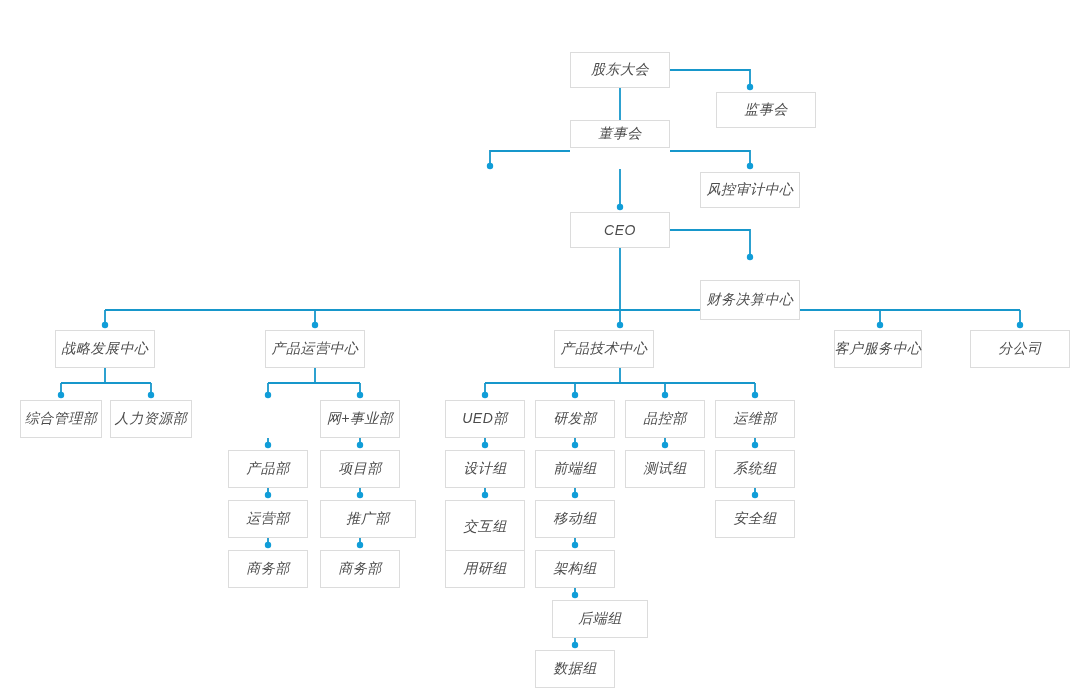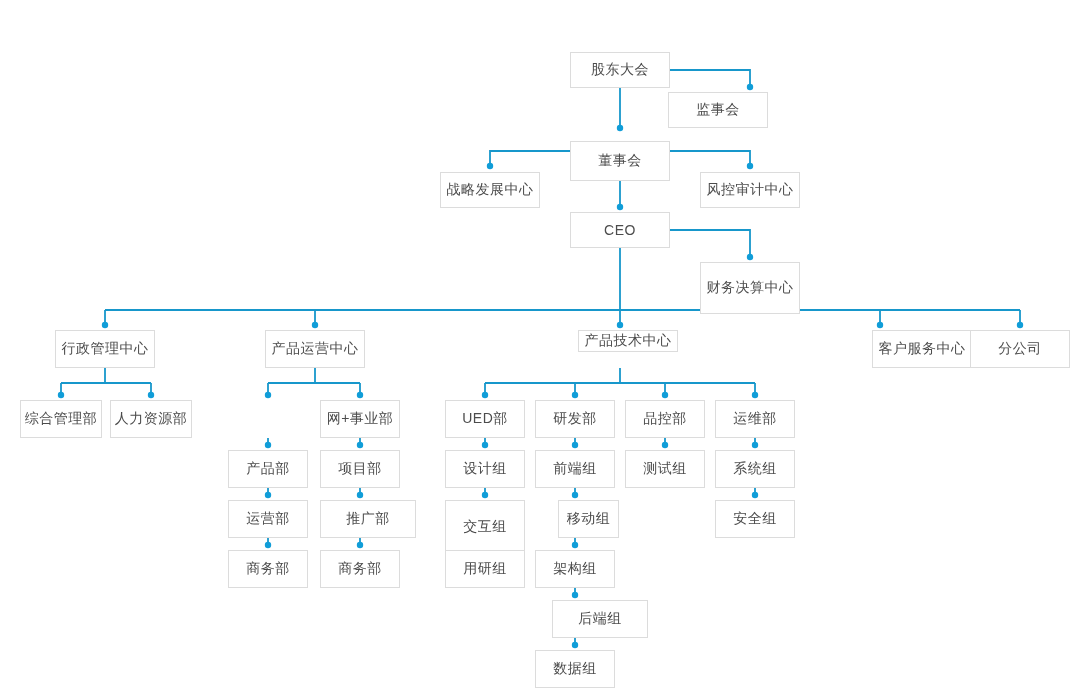--- a/index.html
+++ b/index.html
@@ -40,20 +40,21 @@
     display:flex;
     align-items:center;
     justify-content:center;
     background:var(--box_bg);
     border:1px solid var(--box_border);
     color:var(--text);
     font-size:14px;
     letter-spacing:.5px;
     white-space:nowrap;
     cursor:default;
+    font-style:italic;
   }
 </style>
 </head>
 <body>
 
 <div class="canvas">
 
   <svg class="wires" viewBox="0 0 1070 689" xmlns="http://www.w3.org/2000/svg">
     <g>
       <polyline points="620,88 620,128"></polyline>
@@ -155,31 +156,30 @@
     </g>
     <g>
       <line x1="755" y1="438" x2="755" y2="445"></line>
         <circle cx="755" cy="445" r="3.2"></circle>
       <line x1="755" y1="488" x2="755" y2="495"></line>
         <circle cx="755" cy="495" r="3.2"></circle>
     </g>
   </svg>
 
   <div class="node" style="left:570px;top:52px;width:100px;height:36px">股东大会</div>
-  <div class="node" style="left:668px;top:92px;width:100px;height:36px">监事会</div>
-  <div class="node" style="left:570px;top:141px;width:100px;height:40px">董事会</div>
-  <div class="node" style="left:440px;top:172px;width:100px;height:36px">战略发展中心</div>
+  <div class="node" style="left:716px;top:92px;width:100px;height:36px">监事会</div>
+  <div class="node" style="left:570px;top:120px;width:100px;height:28px">董事会</div>
   <div class="node" style="left:700px;top:172px;width:100px;height:36px">风控审计中心</div>
   <div class="node" style="left:570px;top:212px;width:100px;height:36px">CEO</div>
-  <div class="node" style="left:700px;top:262px;width:100px;height:52px">财务决算中心</div>
-
-  <div class="node" style="left:55px;top:330px;width:100px;height:38px">行政管理中心</div>
+  <div class="node" style="left:700px;top:280px;width:100px;height:40px">财务决算中心</div>
+
+  <div class="node" style="left:55px;top:330px;width:100px;height:38px">战略发展中心</div>
   <div class="node" style="left:265px;top:330px;width:100px;height:38px">产品运营中心</div>
-  <div class="node" style="left:578px;top:330px;width:100px;height:22px">产品技术中心</div>
-  <div class="node" style="left:872px;top:330px;width:100px;height:38px">客户服务中心</div>
+  <div class="node" style="left:554px;top:330px;width:100px;height:38px">产品技术中心</div>
+  <div class="node" style="left:834px;top:330px;width:88px;height:38px">客户服务中心</div>
   <div class="node" style="left:970px;top:330px;width:100px;height:38px">分公司</div>
 
   <div class="node" style="left:20px;top:400px;width:82px;height:38px">综合管理部</div>
   <div class="node" style="left:110px;top:400px;width:82px;height:38px">人力资源部</div>
 
   <div class="node" style="left:320px;top:400px;width:80px;height:38px">网+事业部</div>
   <div class="node" style="left:228px;top:450px;width:80px;height:38px">产品部</div>
   <div class="node" style="left:320px;top:450px;width:80px;height:38px">项目部</div>
   <div class="node" style="left:228px;top:500px;width:80px;height:38px">运营部</div>
   <div class="node" style="left:320px;top:500px;width:96px;height:38px">推广部</div>
@@ -188,20 +188,20 @@
 
   <div class="node" style="left:445px;top:400px;width:80px;height:38px">UED部</div>
   <div class="node" style="left:535px;top:400px;width:80px;height:38px">研发部</div>
   <div class="node" style="left:625px;top:400px;width:80px;height:38px">品控部</div>
   <div class="node" style="left:715px;top:400px;width:80px;height:38px">运维部</div>
   <div class="node" style="left:445px;top:450px;width:80px;height:38px">设计组</div>
   <div class="node" style="left:535px;top:450px;width:80px;height:38px">前端组</div>
   <div class="node" style="left:625px;top:450px;width:80px;height:38px">测试组</div>
   <div class="node" style="left:715px;top:450px;width:80px;height:38px">系统组</div>
   <div class="node" style="left:445px;top:500px;width:80px;height:54px">交互组</div>
-  <div class="node" style="left:558px;top:500px;width:61px;height:38px">移动组</div>
+  <div class="node" style="left:535px;top:500px;width:80px;height:38px">移动组</div>
   <div class="node" style="left:715px;top:500px;width:80px;height:38px">安全组</div>
   <div class="node" style="left:445px;top:550px;width:80px;height:38px">用研组</div>
   <div class="node" style="left:535px;top:550px;width:80px;height:38px">架构组</div>
   <div class="node" style="left:552px;top:600px;width:96px;height:38px">后端组</div>
   <div class="node" style="left:535px;top:650px;width:80px;height:38px">数据组</div>
 
 </div>
 
 </body></html>

